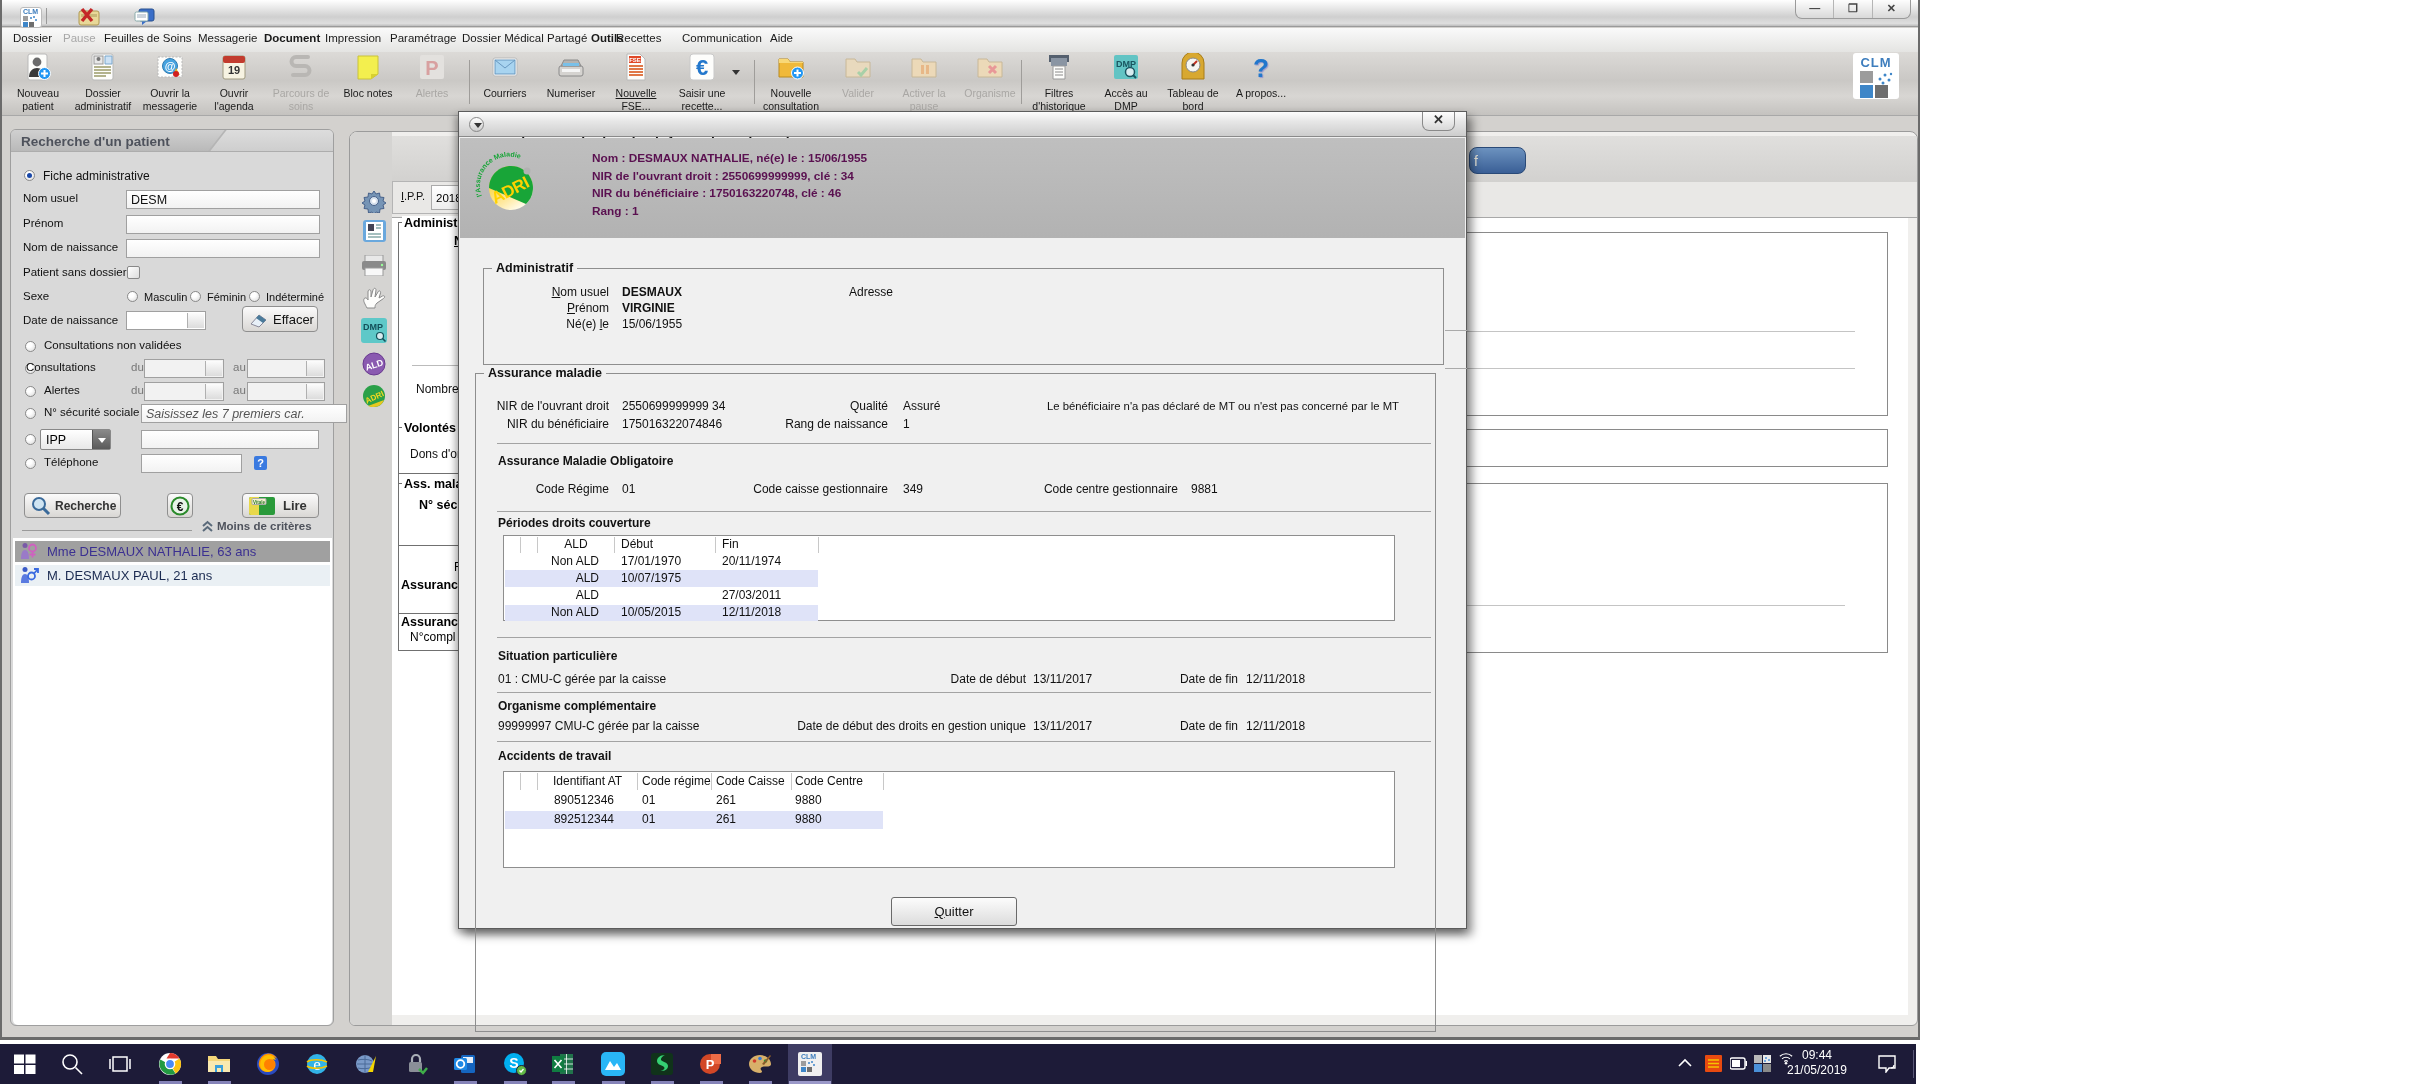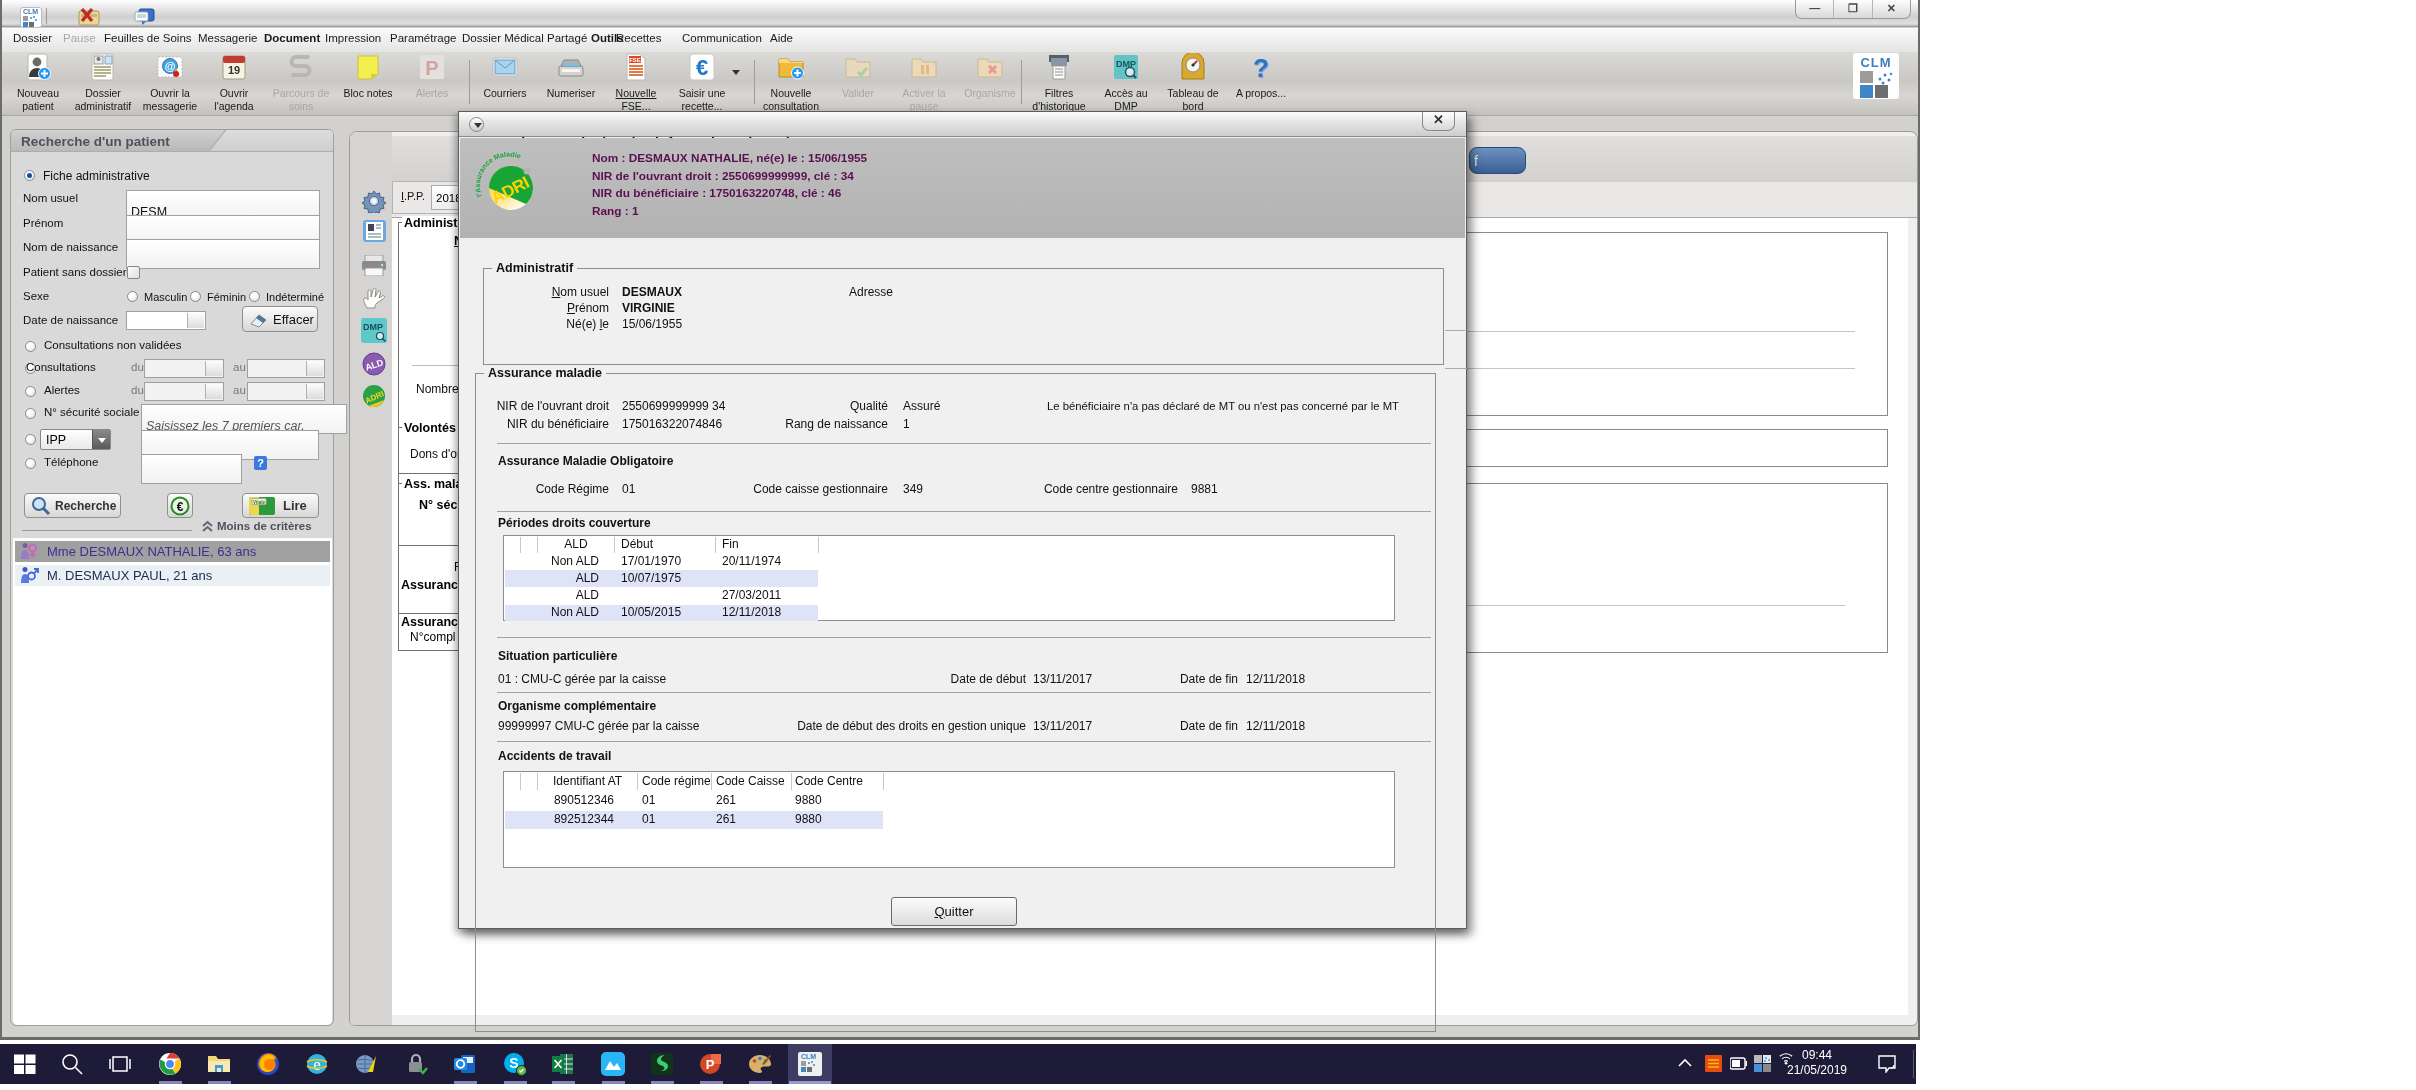--- a/index.html
+++ b/index.html
@@ -20,21 +20,21 @@
 .tbtn.gray .cap{color:#a9a7a4;}
 .ticon{display:inline-block;width:28px;height:28px;margin-top:1px;}
 .tsep{position:absolute;top:8px;width:1px;height:44px;background:#9f9d9a;}
 
 #content{left:0;top:116px;width:1916px;height:921px;background:#d3d1ce;}
 
 #lpanel{left:8px;top:13px;width:324px;height:897px;background:#d9d9d9;border:1px solid #9f9f9f;border-radius:6px;}
 #lphead{left:0;top:0;width:322px;height:22px;background:linear-gradient(#d0d0d0,#b9b9b9);border-radius:5px 5px 0 0;border-bottom:1px solid #adadad;overflow:hidden;}
 #lphead span{position:absolute;left:10px;top:4px;font-size:13.5px;font-weight:bold;color:#4e525c;}
 .lbl{position:absolute;font-size:11.5px;color:#111;}
-.inp{position:absolute;background:linear-gradient(#fff,#f2f2f2);border:1px solid #a0a0a0;height:19px;font-size:12.5px;color:#111;padding:14px 4px;}
+.inp{position:absolute;background:linear-gradient(#fff,#f2f2f2);border:1px solid #a0a0a0;height:19px;font-size:12.5px;color:#111;padding:2px 4px;}
 .radio{position:absolute;width:11px;height:11px;border-radius:50%;background:radial-gradient(circle at 35% 30%,#fff 30%,#d8d8d8);border:1px solid #8a8a8a;}
 .radio.sel::after{content:"";position:absolute;left:2px;top:2px;width:5px;height:5px;border-radius:50%;background:#1a48a8;}
 .combo{position:absolute;background:#fff;border:1px solid #a0a0a0;height:19px;}
 .combo::after{content:"";position:absolute;right:1px;top:1px;width:16px;height:15px;background:linear-gradient(#fcfcfc,#dcdcdc);border-left:1px solid #b0b0b0;}
 .combo.gray{background:#f2f2f2;}
 .btn3d{position:absolute;background:linear-gradient(#fbfbfb,#d9d7d4);border:1px solid #8f8f8f;border-radius:4px;font-size:13px;color:#111;text-align:center;}
 
 #tabc{left:347px;top:15px;width:1569px;height:895px;background:#f0efed;border:1px solid #9b9b9b;border-radius:8px 8px 6px 6px;overflow:hidden;}
 
 #dlg{left:456px;top:111px;width:1009px;height:818px;background:#f0f0f0;border:1px solid #5c5c5c;box-shadow:5px 6px 9px rgba(0,0,0,0.45),-3px 4px 7px rgba(0,0,0,0.28);}

